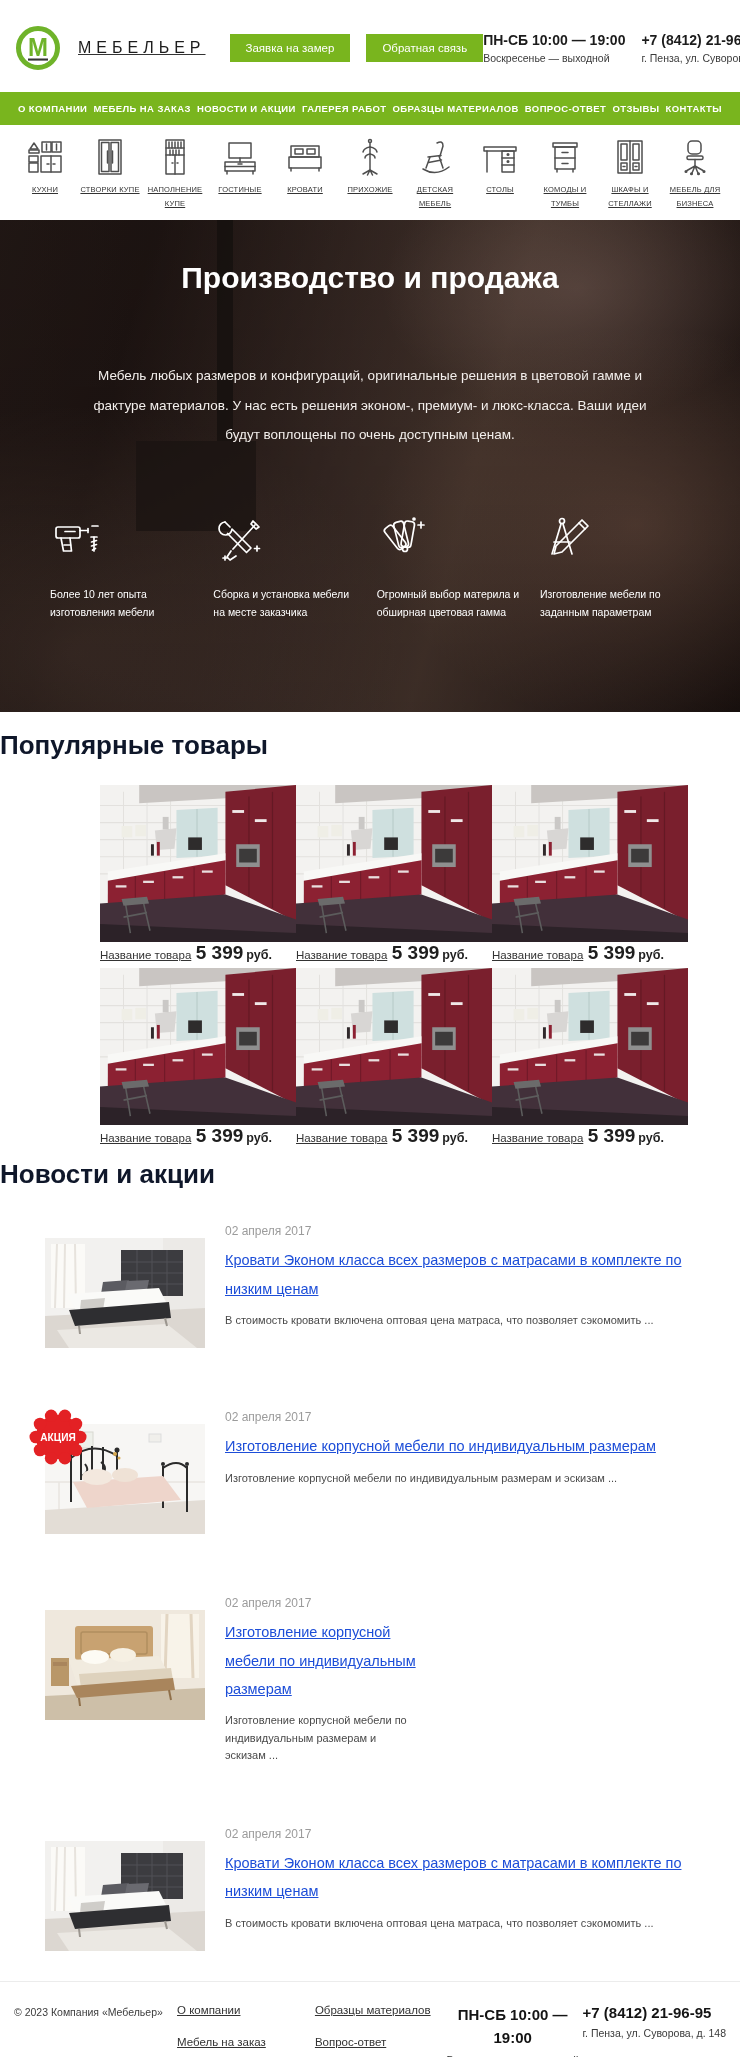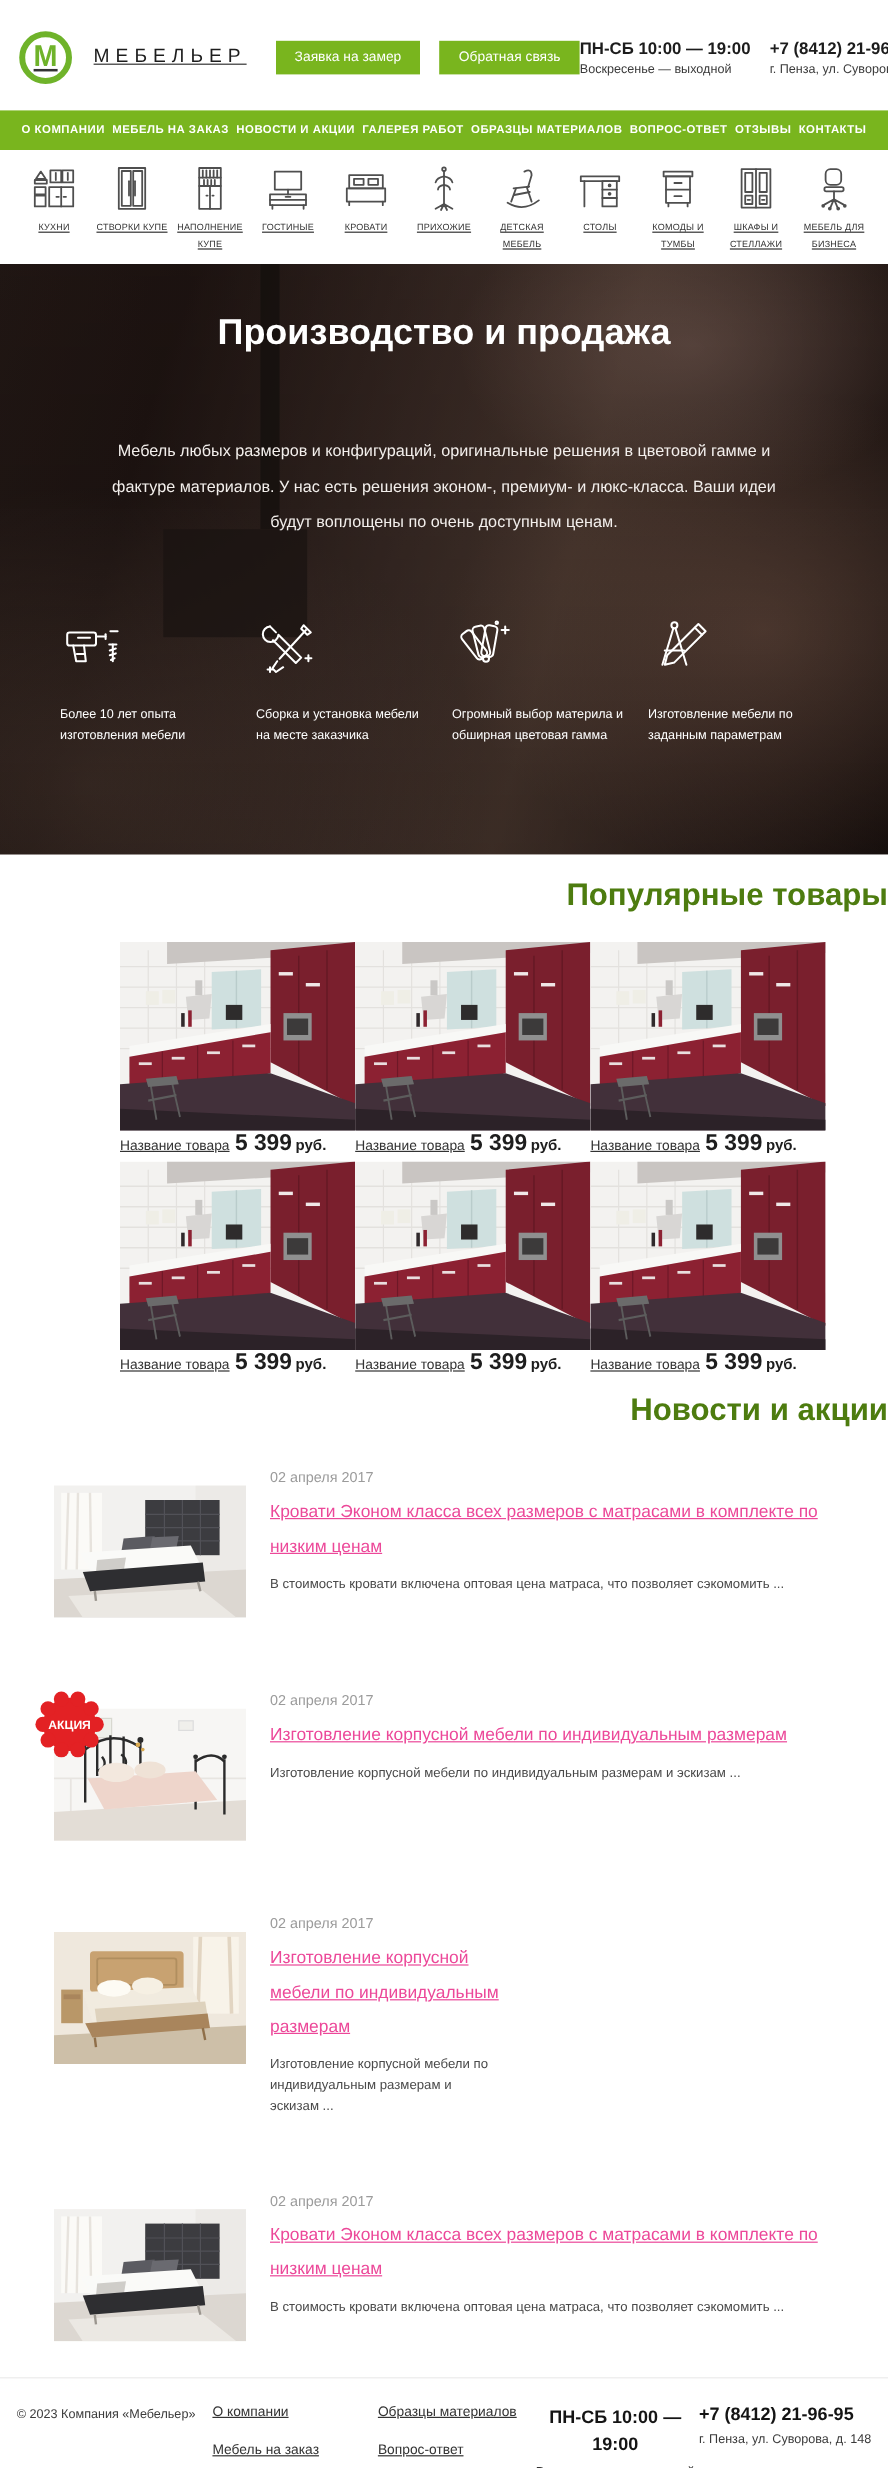--- a/index.html
+++ b/index.html
@@ -78,21 +78,21 @@
     margin:22px auto 0; max-width:560px; text-align:center;
     font-size:13.5px; line-height:2.2; color:#f3efec;
   }
   .features { display:flex; justify-content:space-between; width:640px; margin:62px auto 0; }
   .feature { width:150px; }
   .f-ic svg { width:56px; height:56px; }
   .f-ic * { fill:none; stroke:#fff; stroke-width:1.7; stroke-linecap:round; stroke-linejoin:round; }
   .f-label { margin-top:14px; font-size:10.5px; line-height:1.7; color:#fff; }
 
   
-  .section-title { text-align:right; font-size:26px; font-weight:700; color:#4d7c0f;padding-left:30px; }
+  .section-title { text-align:left; font-size:26px; font-weight:700; color:#0f172a; }
 
   
   .products { padding-top:18px; }
   .products .section-title { margin-bottom:24px; }
   .products-grid {
     width:540px; margin:0 auto; display:grid;
     grid-template-columns:repeat(3,196px); justify-content:space-between; row-gap:26px;
   }
   .pcard { display:block; text-decoration:none; }
   .pthumb { width:196px; height:135px; overflow:hidden; background:#f2f2f0; }
@@ -110,21 +110,21 @@
   .news-item:last-child { margin-bottom:30px; }
   .nthumb { position:relative; flex:0 0 160px; width:160px; height:110px; margin-top:14px; background:#f4f3f1; }
   .nthumb svg { width:100%; height:100%; display:block; }
   .news-badge {
     position:absolute; top:-16px; left:-16px; width:58px; height:58px; z-index:2;
   }
   .ncontent { flex:1; }
   .ndate { font-size:12px; color:#9b9b9b; }
   .ntitle {
     display:inline-block; margin-top:8px; font-size:14.5px; line-height:1.95;
-    color:#ec4899; text-decoration:underline; font-weight:400;
+    color:#1d4ed8; text-decoration:underline; font-weight:400;
   }
   .nexcerpt { margin-top:9px; font-size:11px; line-height:1.6; color:#4a4a4a; }
   .news-item.narrow .ntitle { max-width:205px; }
   .news-item.narrow .nexcerpt { max-width:190px; }
 
   
   .footer {
     margin-top:18px; border-top:1px solid #ececec; position:relative;
     padding:22px 14px 34px; display:flex; align-items:flex-start;
   }

